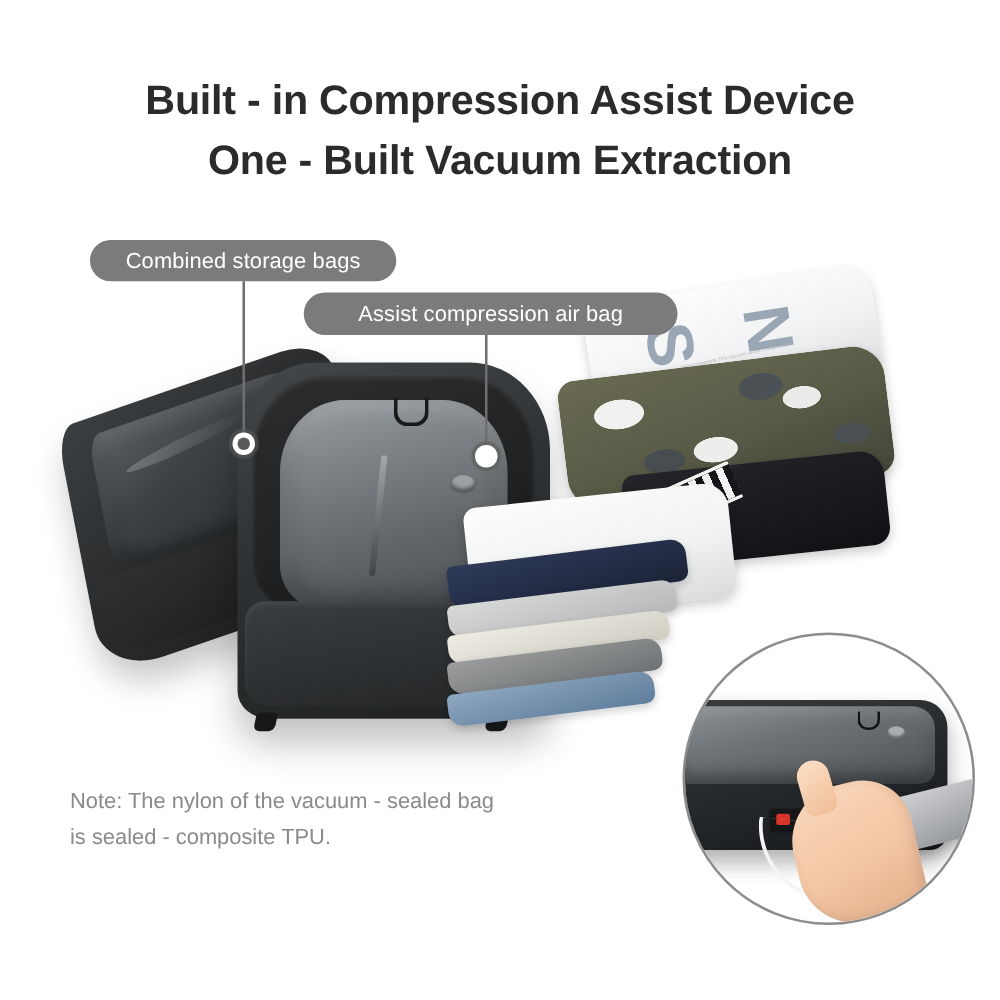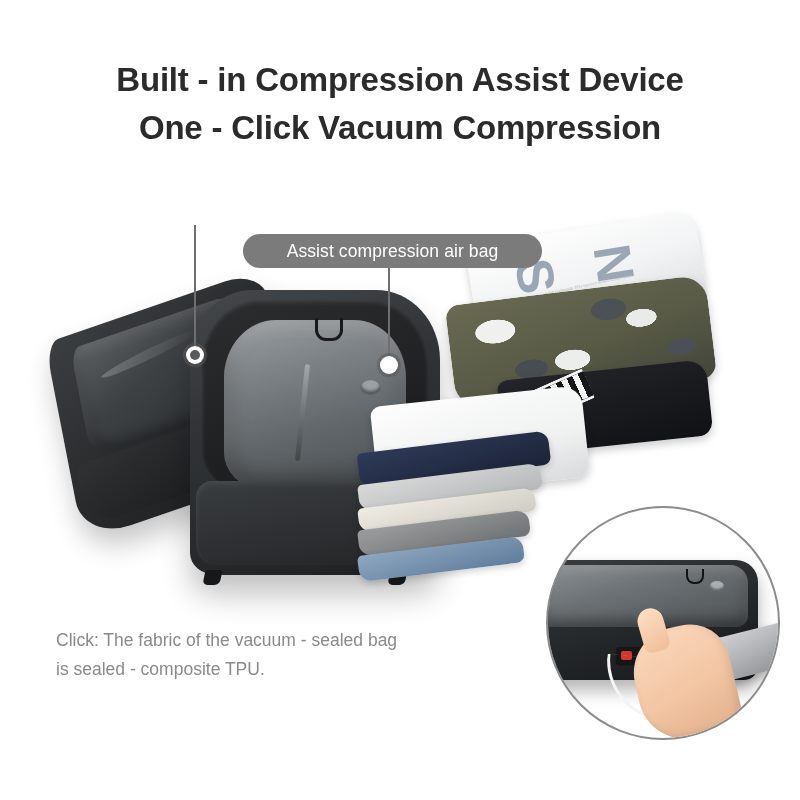--- a/index.html
+++ b/index.html
@@ -184,21 +184,21 @@
   
   #note{position:absolute;left:56px;top:626px;width:420px;
     color:#8a8a8a;font-size:17.5px;line-height:29px;}
 </style>
 </head>
 <body>
 
 <div id="stage">
 
   <div class="headline" id="title-line-1">Built - in Compression Assist Device</div>
-  <div class="headline" id="title-line-2">One - Click Vacuum Compression</div>
+  <div class="headline" id="title-line-2">One - Built Vacuum Extraction</div>
 
   <div id="scene">
 
     <div id="suitcase-lid">
       <div id="lid-vacuum-bag"></div>
       <div id="lid-fabric"></div>
     </div>
 
     <div id="suitcase-body">
       <div id="body-rim">
@@ -225,20 +225,21 @@
       </div>
       <div class="garment" id="garment-white-towel"></div>
       <div class="folded" id="fold-navy"></div>
       <div class="folded" id="fold-grey"></div>
       <div class="folded" id="fold-cream"></div>
       <div class="folded" id="fold-charcoal"></div>
       <div class="folded" id="fold-denim"></div>
     </div>
   </div>
 
+  <div class="pill" id="pill-combined">Combined storage bags</div>
   <div class="leader" id="leader-combined"></div>
   <div class="marker" id="marker-combined"></div>
 
   <div class="pill" id="pill-vacuum">Assist compression air bag</div>
   <div class="leader" id="leader-vacuum"></div>
   <div class="marker" id="marker-vacuum"></div>
 
   <div id="inset">
     <div id="inset-bag">
       <div id="inset-bag-top">
@@ -249,17 +250,17 @@
       <div id="inset-port"></div>
     </div>
     <div id="inset-cable"></div>
     <div id="inset-cable-2"></div>
     <div id="inset-powerbank"></div>
     <div id="inset-hand"></div>
     <div id="inset-finger"></div>
   </div>
 
   <div id="note">
-    <div>Click: The fabric of the vacuum - sealed bag</div>
+    <div>Note: The nylon of the vacuum - sealed bag</div>
     <div>is sealed - composite TPU.</div>
   </div>
 
 </div>
 
 </body></html>

